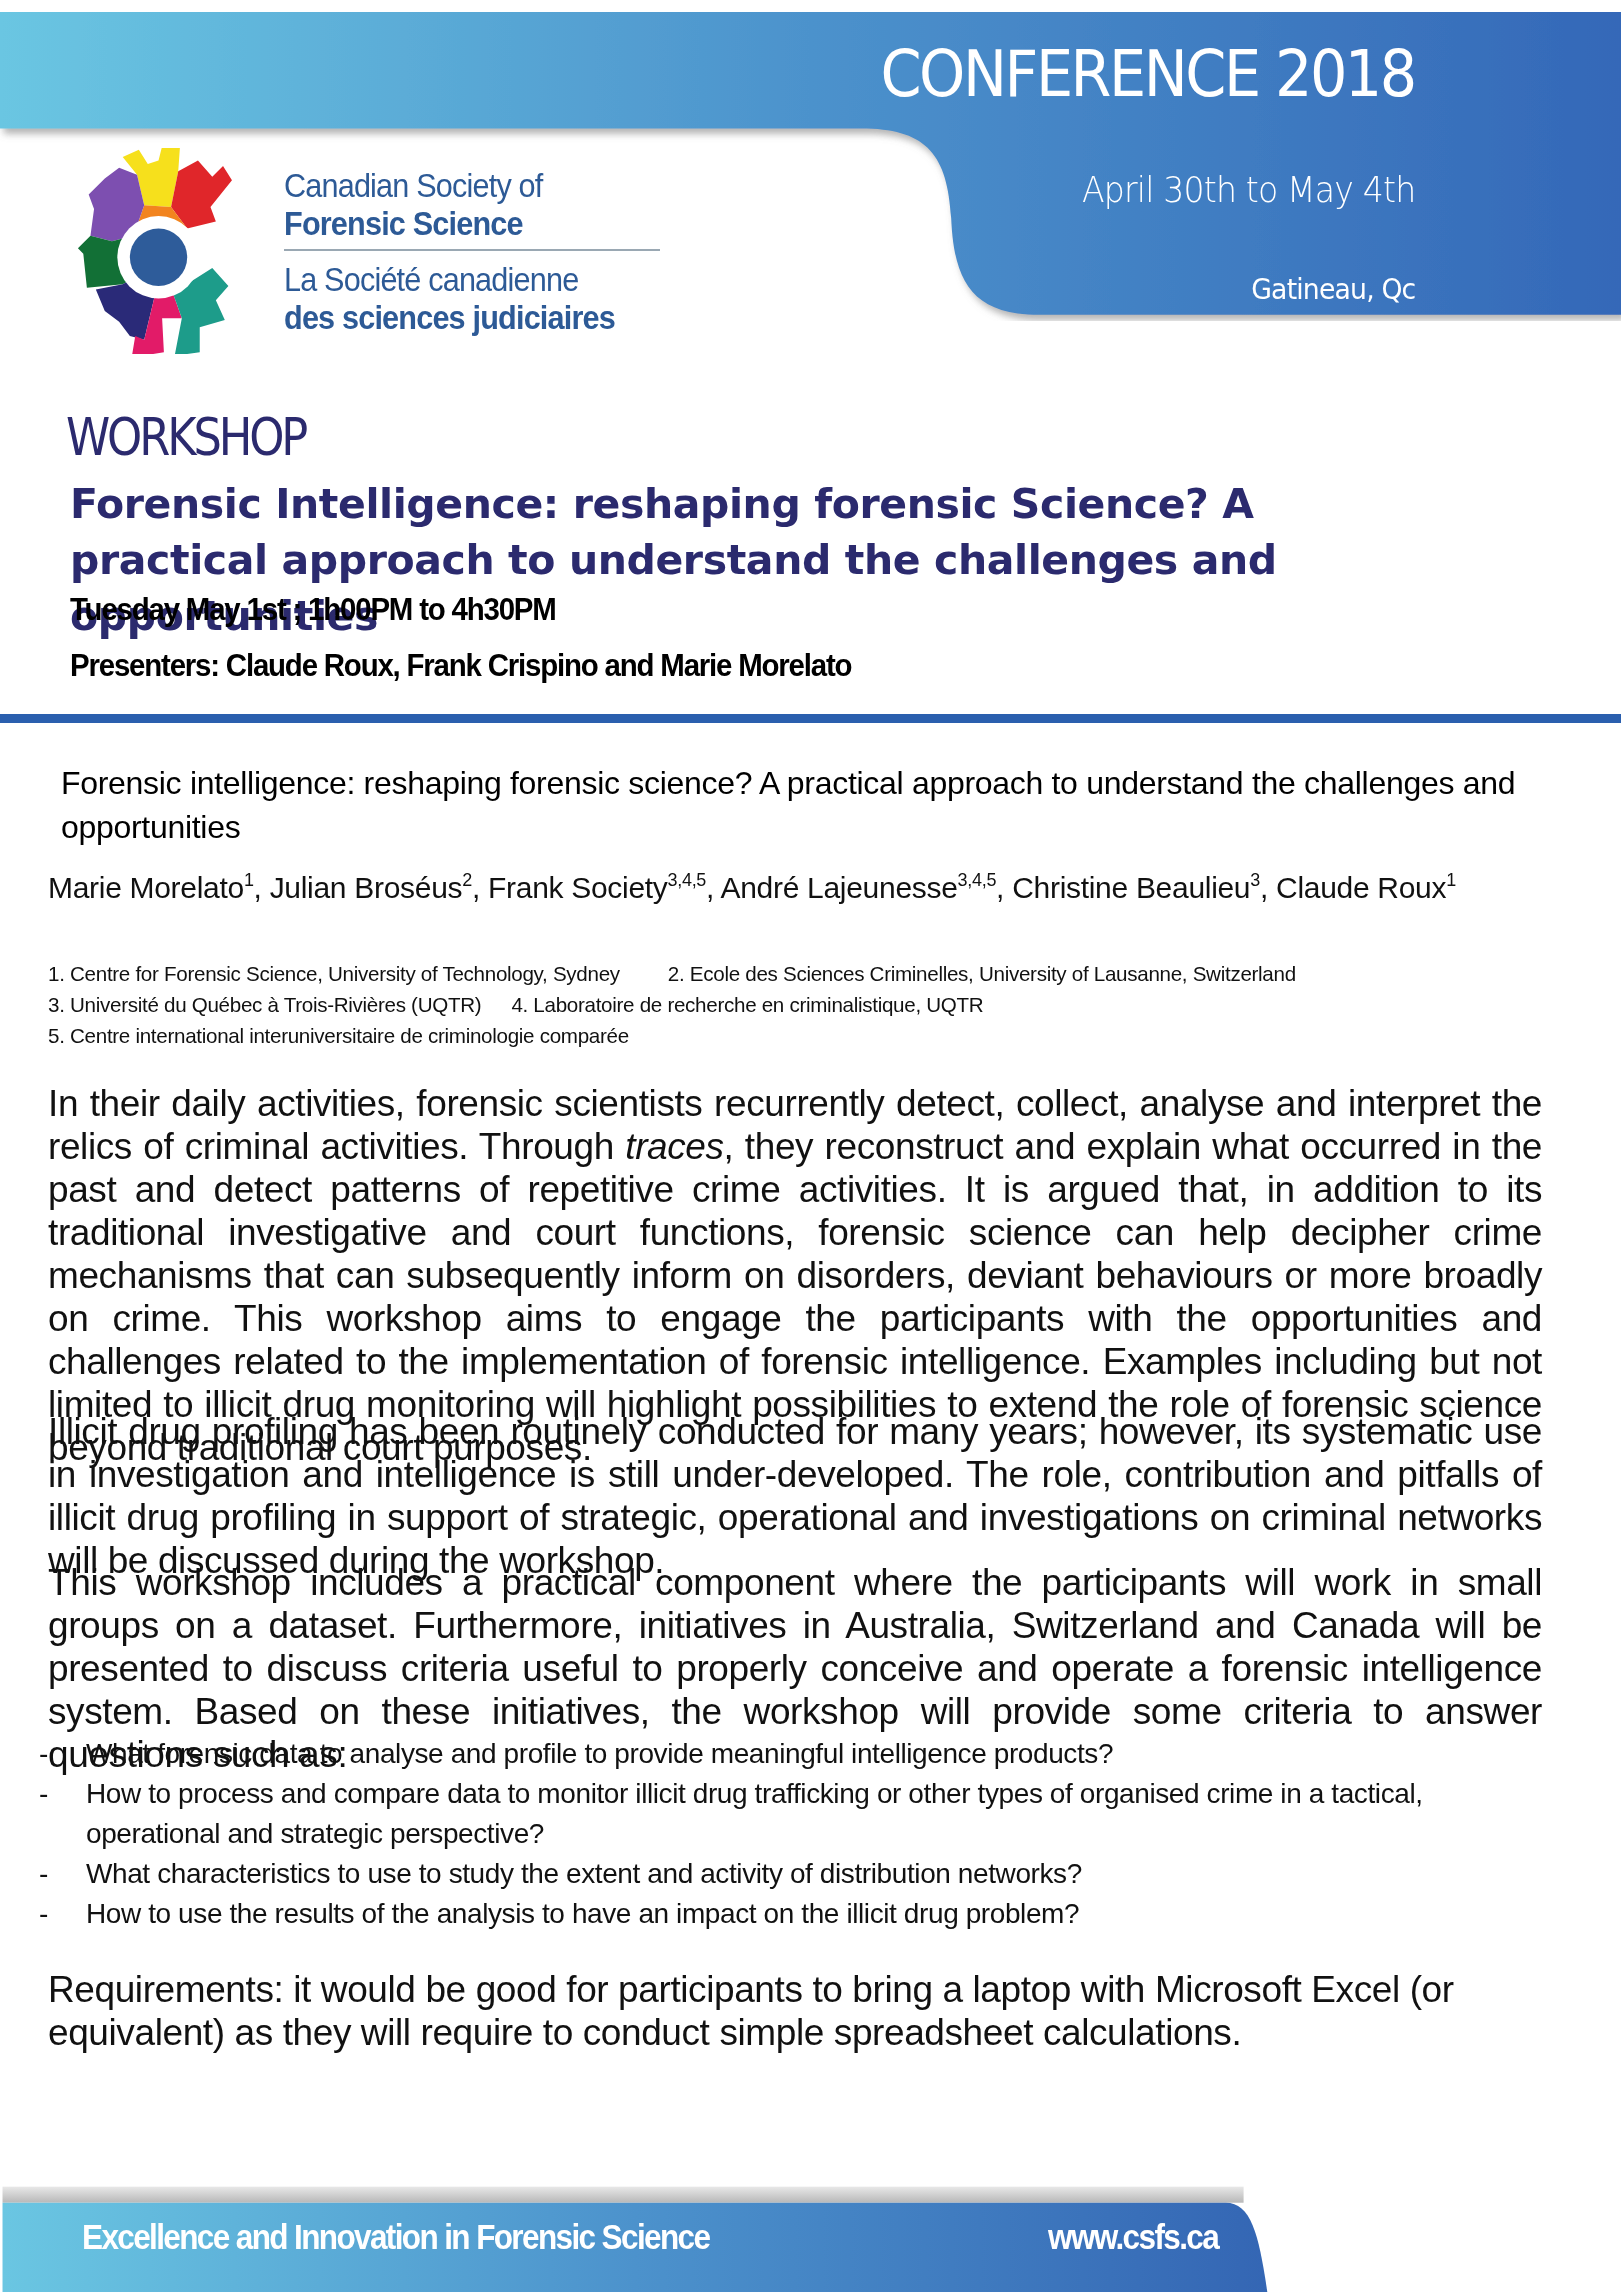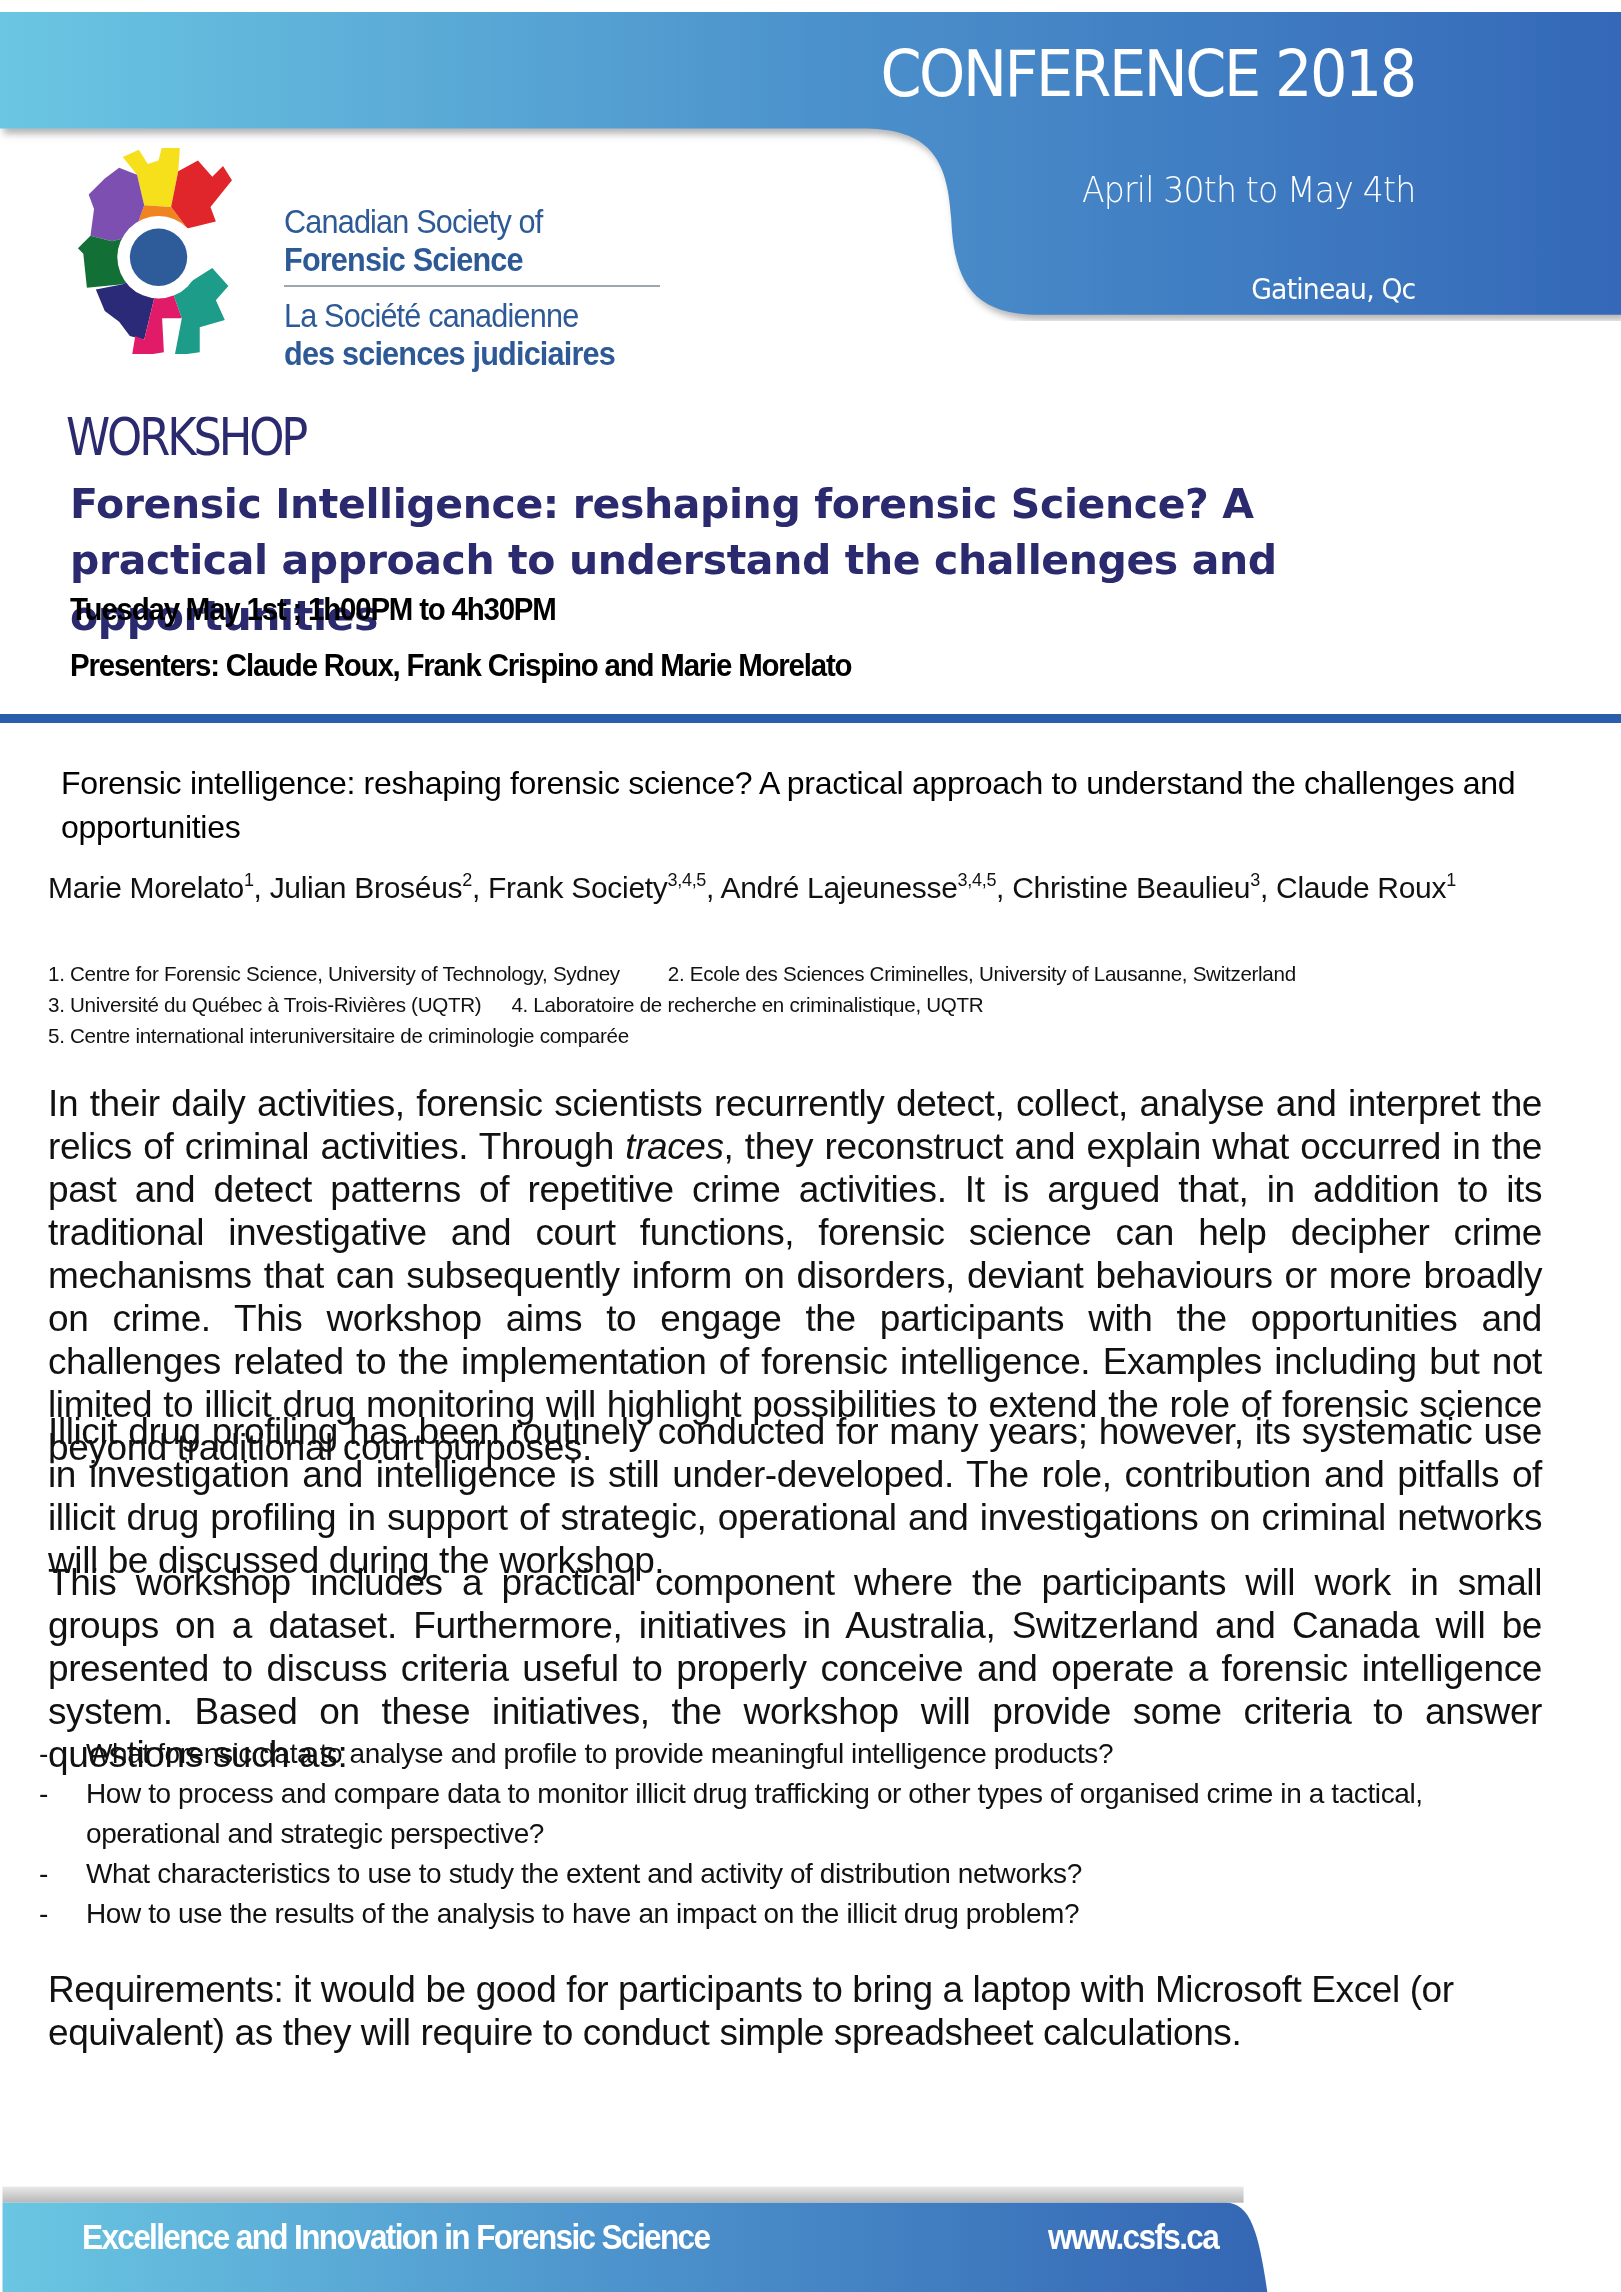--- a/index.html
+++ b/index.html
@@ -24,21 +24,21 @@
     letter-spacing: -0.9px; font-weight: 300; transform: scaleX(0.92); transform-origin: right center;
   }
   .conf-place {
     position: absolute; right: 34px; top: 260px;
     font-family: "DejaVu Sans", sans-serif; font-size: 29px; color: #ffffff;
     letter-spacing: -0.9px; transform: scaleX(0.92); transform-origin: right center;
   }
   
   .logo { position: absolute; left: 76px; top: 148px; width: 600px; height: 206px; }
   .logo-mark { position: absolute; left: 0; top: 0; width: 157px; height: 206px; }
-  .logo-text { position: absolute; left: 208px; top: 18px; color: #2d5a96; margin-top: 36px; }
+  .logo-text { position: absolute; left: 208px; top: 18px; color: #2d5a96; }
   .logo-line {
     font-family: "Liberation Sans Narrow", "Liberation Sans", sans-serif;
     font-size: 34px; line-height: 38px; white-space: nowrap;
     letter-spacing: -0.9px; transform: scaleX(0.9); transform-origin: left center;
   }
   .logo-line.bold { font-weight: 700; }
   .logo-rule { width: 376px; height: 1.8px; background: #9aa8b3; margin: 7.2px 0 9px; }
 
   
   .workshop-label {

